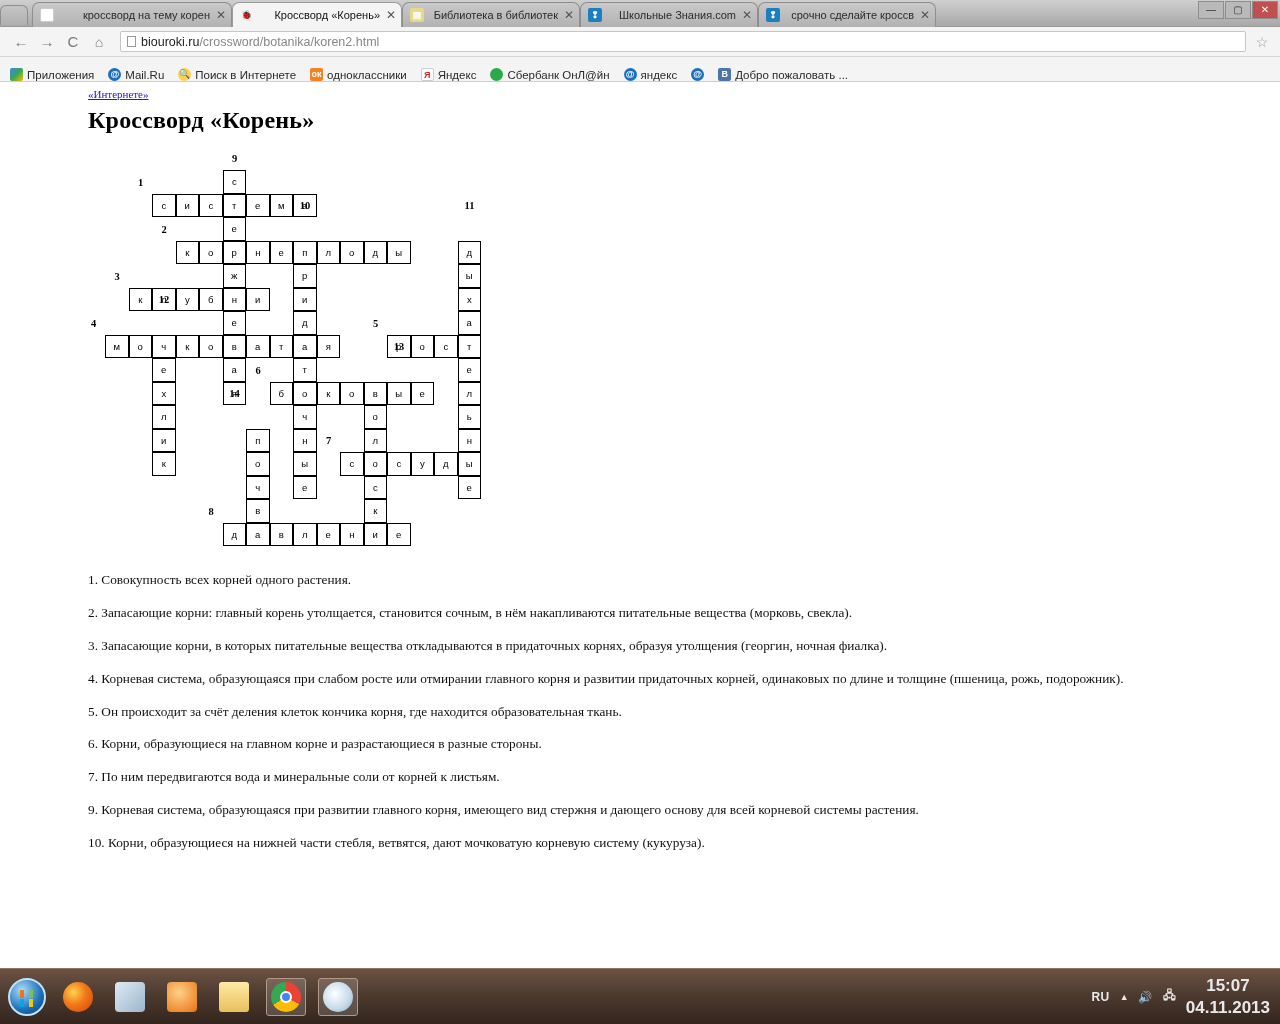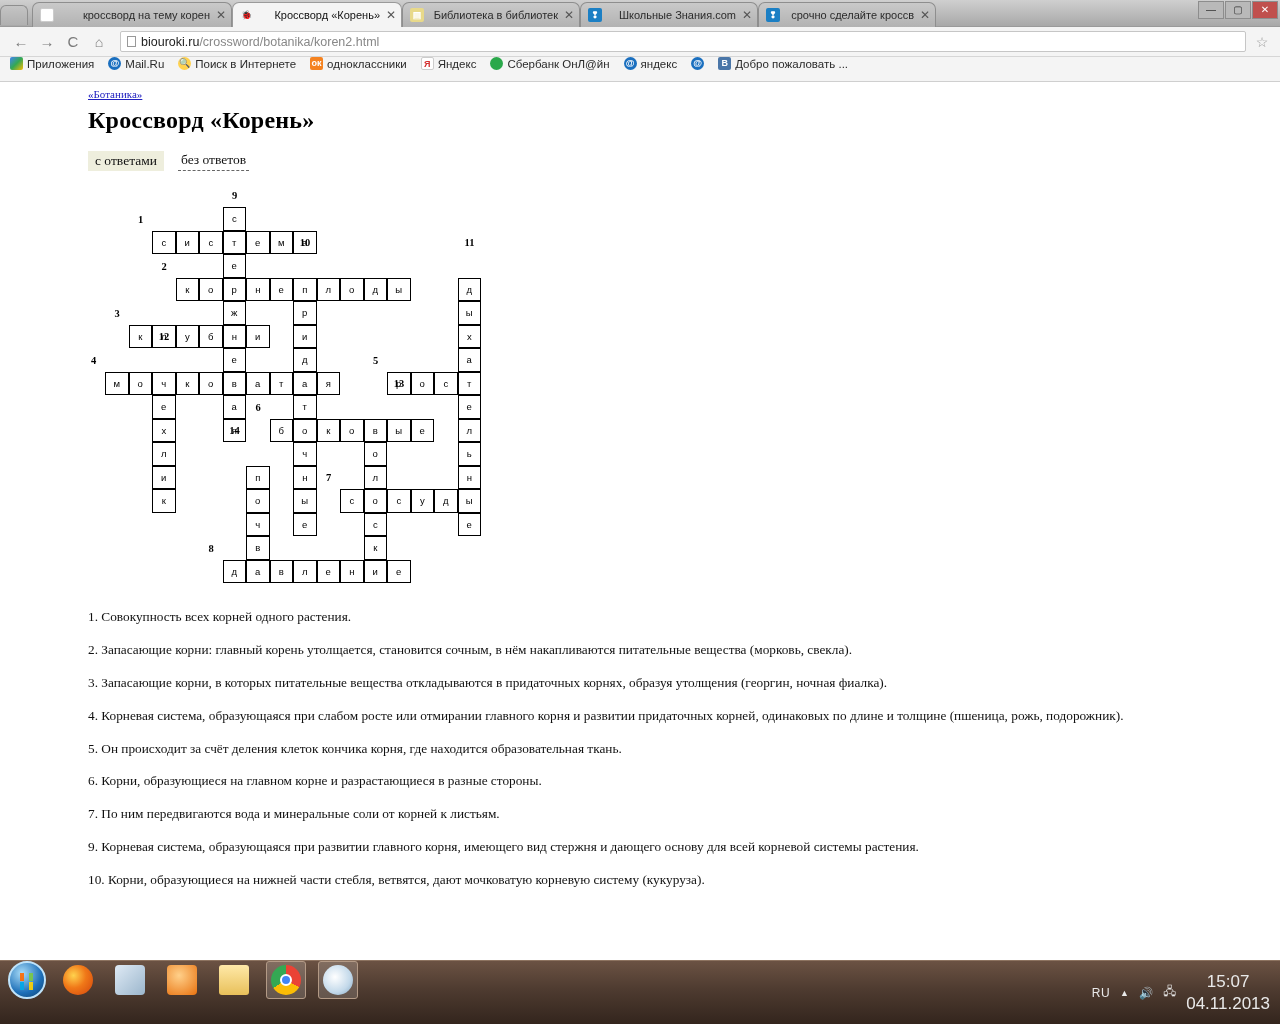--- a/index.html
+++ b/index.html
@@ -84,21 +84,21 @@
     width: 9px; height: 11px; border: 1px solid #999; background: #fff;
     display: inline-block; flex: 0 0 9px;
   }
   .omnibox .urltext { color: #222; text-align: right; }
   .omnibox .urltext .path { color: #888; }
   .starbtn { color: #9a9a9a; font-size: 14px; width: 20px; text-align:center; }
 
   .bookmarks {
     position: absolute; left: 0; top: 57px; width: 1280px; height: 25px;
     background: #f4f4f4; border-bottom: 1px solid #cfcfcf;
-    display: flex; align-items: flex-start; padding: 0 10px; gap: 14px;
+    display: flex; align-items: flex-end; padding: 0 10px; gap: 14px;
     font-size: 11.5px; color: #2a2a2a;
   }
   .bm { display: flex; align-items: center; gap: 4px; white-space: nowrap; }
   .bmico {
     width: 13px; height: 13px; border-radius: 2px; flex: 0 0 13px;
     font-size: 9px; line-height: 13px; text-align: center; color: #fff; font-weight: bold;
   }
   .ic-apps { background: linear-gradient(135deg,#4285f4,#34a853 50%,#fbbc05); }
   .ic-mail { background: #1a6fbf; border-radius: 50%; }
   .ic-search { background: #ffd24d; border-radius: 50%; color: #333; }
@@ -157,24 +157,24 @@
   
   .clues {
     margin-top: 28px; width: 1140px;
     font-family: "Liberation Serif", serif;
     font-size: 13.3px; color: #111; line-height: 1.42;
   }
   .clue { margin-bottom: 14px; }
 
   
   .taskbar {
-    position: absolute; left: 0; bottom: 0; width: 1280px; height: 64px;
+    position: absolute; left: 0; bottom: 0; width: 1280px; height: 56px;
     background: linear-gradient(to bottom, #6b5243 0%, #4e3b30 45%, #33251d 100%);
     border-top: 1px solid #8d7360;
-    display: flex; 
+    display: flex; align-items: center; font-weight: bold;
   }
   .startorb {
     margin-left: 8px; width: 38px; height: 38px; border-radius: 50%;
     background: radial-gradient(circle at 35% 30%, #a8dcf8, #1d6fb8 60%, #0d3d6b);
     border: 2px solid #bfe3fa;
     flex: 0 0 38px;
     position: relative;
   }
   .startorb::after {
     content: ""; position: absolute; left: 10px; top: 10px;
@@ -296,27 +296,23 @@
       </div>
       <div class="bm">
         <span class="bmico ic-vk">B</span>
         <span>Добро пожаловать ...</span>
       </div>
     </div>
 
   <div class="page">
     <div class="content">
 
-      <div class="breadcrumb">«Ботаника»</div>
+      <div class="breadcrumb">«Интернете»</div>
       <div class="pagetitle">Кроссворд «Корень»</div>
 
-      <div class="answertabs">
-        <span class="ansel">с ответами</span>
-        <span class="ansoff">без ответов</span>
-      </div>
 
       <div class="grid" id="grid-host">
           <div class="cell" style="left: 134.5px; top: 22px;">с</div>
           <div class="cell" style="left: 64px; top: 45.5px;">с</div>
           <div class="cell" style="left: 87.5px; top: 45.5px;">и</div>
           <div class="cell" style="left: 111px; top: 45.5px;">с</div>
           <div class="cell" style="left: 134.5px; top: 45.5px;">т</div>
           <div class="cell" style="left: 158px; top: 45.5px;">е</div>
           <div class="cell" style="left: 181.5px; top: 45.5px;">м</div>
           <div class="cell" style="left: 205px; top: 45.5px;">а</div>

